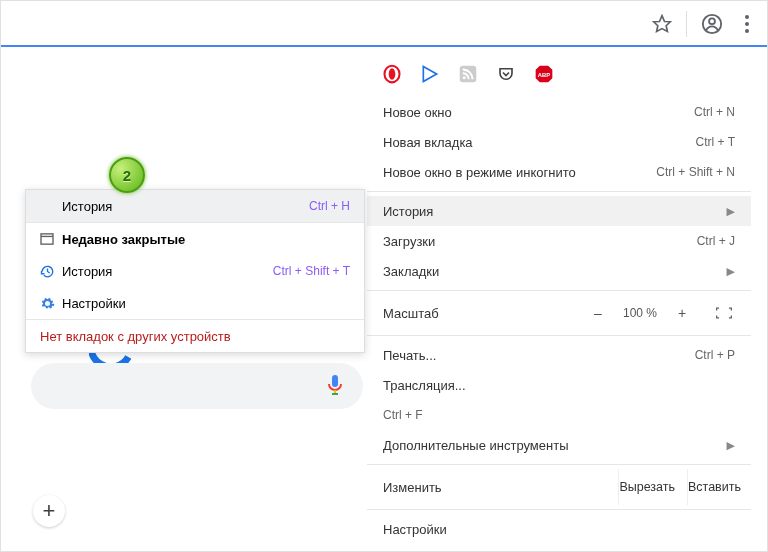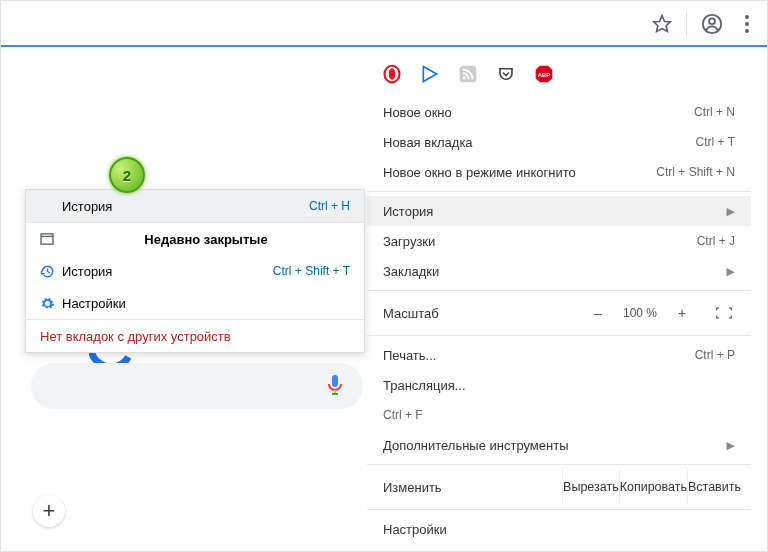--- a/index.html
+++ b/index.html
@@ -25,33 +25,33 @@
   .mrow.hover { background: #f1f1f1; }
   .mlabel { flex: 1; }
   .mshort { color: #666; font-size: 12px; }
   .mchev { color: #888; font-size: 11px; margin-left: 10px; }
   .msep { height: 1px; background: #e6e6e6; margin: 4px 0; }
   .zoom-row { display: flex; align-items: center; height: 36px; padding: 0 14px 0 16px; }
   .zoom-ctl { display: flex; align-items: center; gap: 6px; color: #555; }
   .zoom-btn { width: 26px; text-align: center; font-size: 14px; }
   .zoom-val { font-size: 12px; padding: 0 6px; }
   .fs-icon { width: 26px; height: 18px; margin-left: 10px; display:flex; align-items:center; justify-content:center;}
-  .edit-row { display: flex; align-items: center; height: 36px; padding: 0 10px 0 16px; }
+  .edit-row { display: flex; align-items: center; height: 36px; padding: 0 10px 0 16px; gap: 12px; }
   .edit-btn { flex: 0 0 auto; padding: 0 0; font-size: 12.5px; color: #333; height: 100%; display:flex; align-items:center; border-left:1px solid #eee; }
   .edit-btn:first-of-type { border-left: none; }
 
   
   .sub-menu { position: absolute; top: 188px; left: 24px; width: 340px; background: #fff; border: 1px solid #ddd; box-shadow: 0 2px 8px rgba(0,0,0,0.15); z-index: 5; font-size: 13px; }
   .srow { display: flex; align-items: center; height: 32px; padding: 0 14px; }
   .srow.hover { background: #eef0f2; }
   .sicon { width: 22px; display:flex; align-items:center; color:#5f6368; }
   .slabel { flex: 1; }
-  .sshort { color: #0369a1; font-size: 12px; }
+  .sshort { color: #8b5cf6; font-size: 12px; }
   .ssep { height: 1px; background: #e6e6e6; }
-  .sheader { font-weight: 700; text-align: center; }
+  .sheader { font-weight: 700; }
   .sdisabled { color: #b91c1c; }
 
   
   .badge { position: absolute; top: 156px; left: 108px; width: 36px; height: 36px; border-radius: 50%; background: radial-gradient(circle at 30% 30%, #c6f07a, #5bb516); border: 2px solid #4a9e10; color: #2b5; display:flex; align-items:center; justify-content:center; font-weight:700; font-size:15px; z-index:10; box-shadow: 0 0 4px #6abf1f;}
   .badge span { color: #2a6b0a; text-shadow: 0 1px 0 #d8f7aa; }
 
   
   .chrome-o { position: absolute; top: 324px; left: 88px; width: 44px; height: 44px; }
   .searchbar { position: absolute; top: 362px; left: 30px; width: 332px; height: 46px; background: #f1f3f4; border-radius: 24px; display:flex; align-items:center; justify-content:flex-end; padding-right:18px; }
   .mic { width: 18px; height: 24px; }
@@ -171,21 +171,20 @@
     <span class="mshort">Ctrl + F</span>
   </div>
   <div class="mrow">
     <span class="mlabel">Дополнительные инструменты</span>
     <span class="mchev">▶</span>
   </div>
   <div class="msep"></div>
   <div class="edit-row">
     <span class="mlabel">Изменить</span>
     <span class="edit-btn">Вырезать</span>
-    <span class="edit-btn">Копировать</span>
     <span class="edit-btn">Вставить</span>
   </div>
   <div class="msep"></div>
   <div class="mrow">
     <span class="mlabel">Настройки</span>
   </div>
   <div class="mrow">
     <span class="mlabel">Справка</span>
 
   </div>

